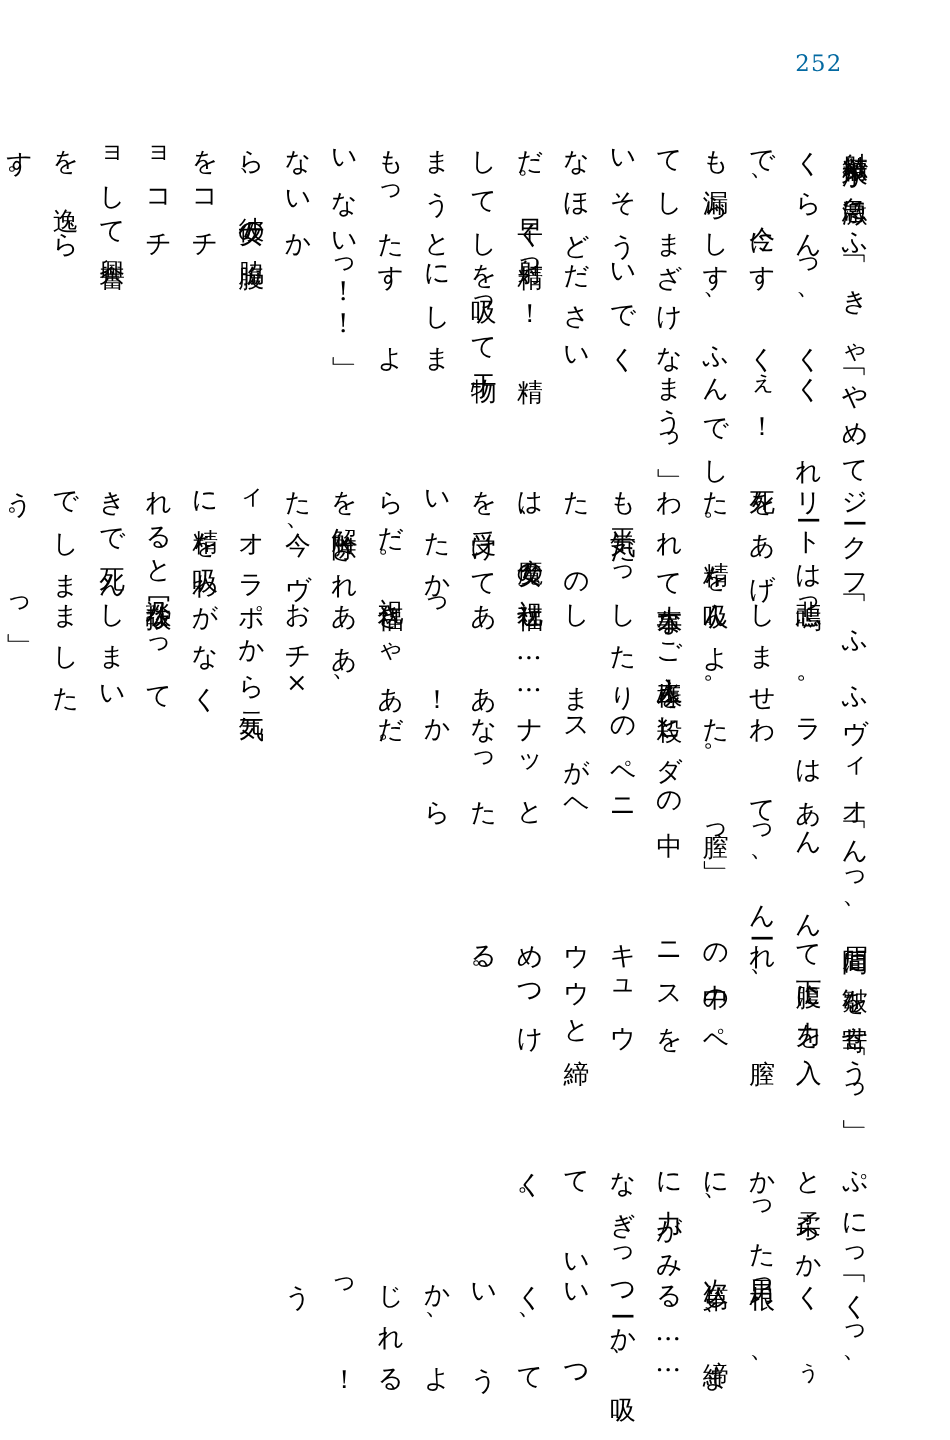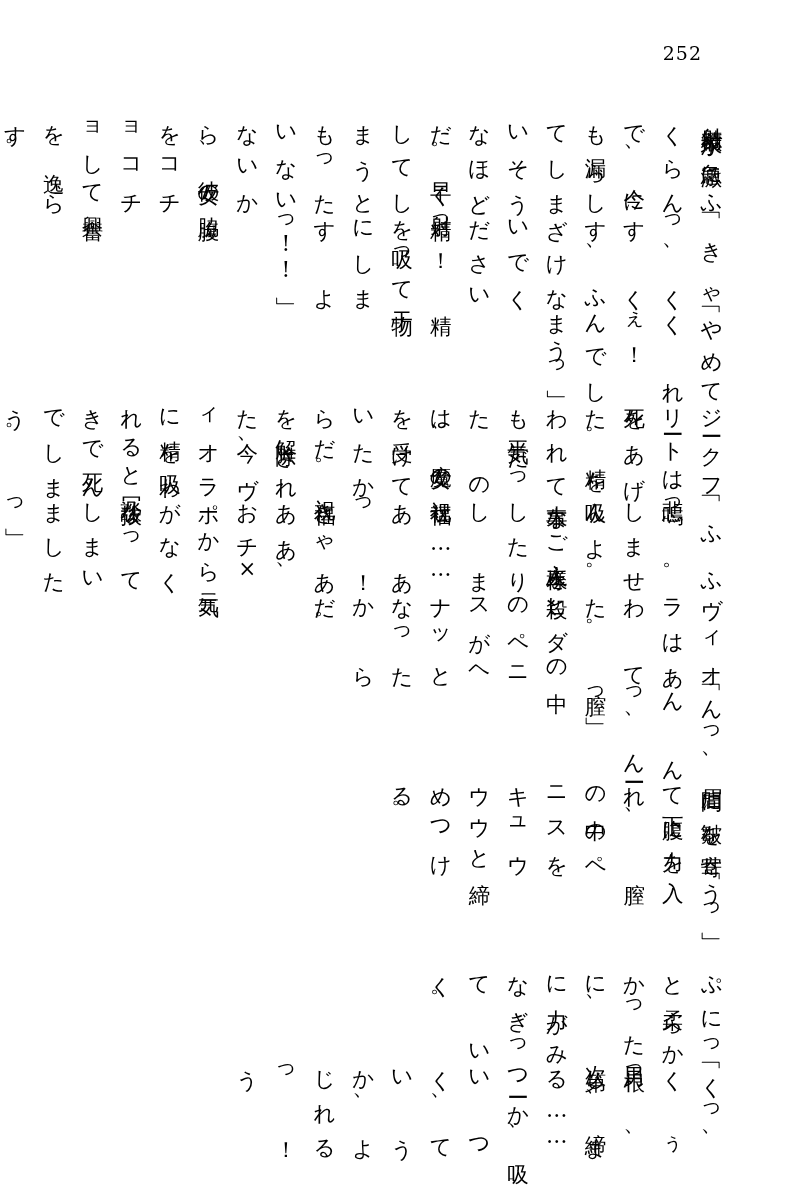--- a/index.html
+++ b/index.html
@@ -20,21 +20,21 @@
     height: 1200px;
     box-sizing: border-box;
   }
   .page-number {
     position: absolute;
     top: 42px;
     right: 90px;
     font-size: 19px;
     font-family: "DejaVu Serif", "Liberation Serif", serif;
     letter-spacing: 1px;
-    color: #000000;
+    color: #0369a1;
   }
   .text-body {
     position: absolute;
     top: 110px;
     left: 44px;
     right: 62px;
     height: 1040px;
     writing-mode: vertical-rl;
     -webkit-writing-mode: vertical-rl;
     text-orientation: upright;

